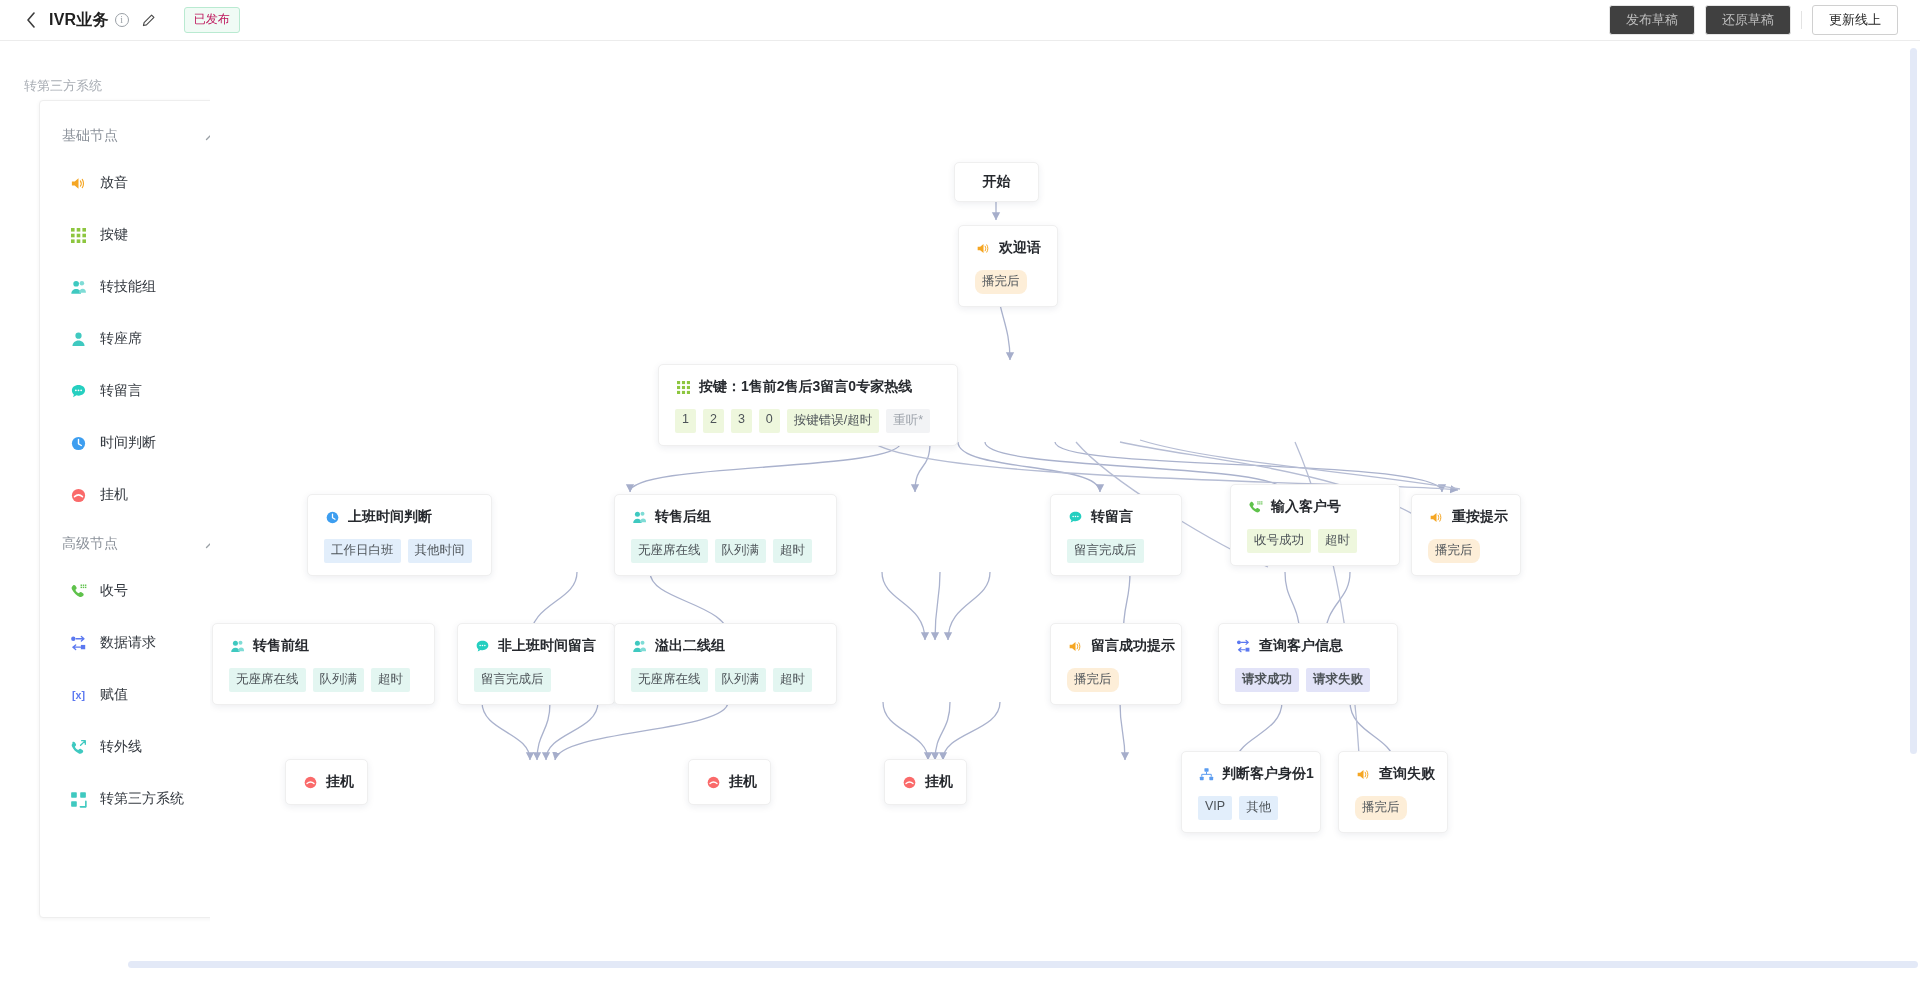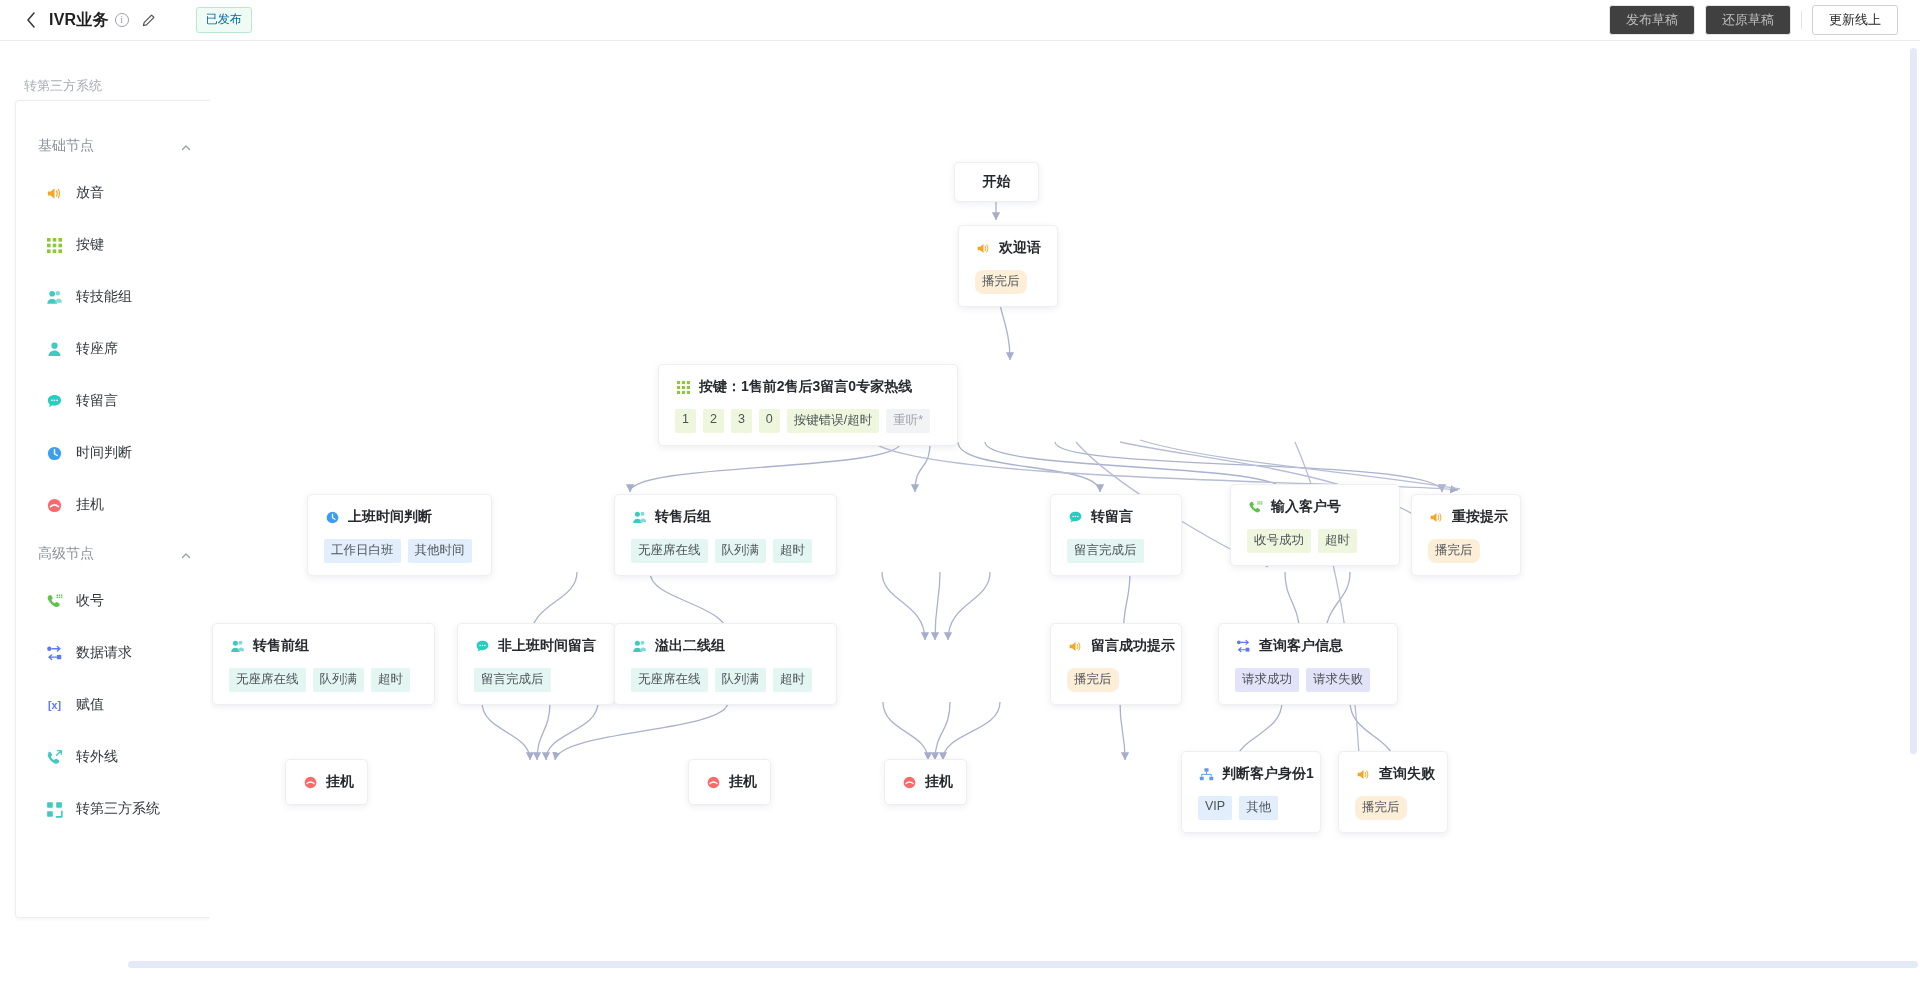--- a/index.html
+++ b/index.html
@@ -31,23 +31,23 @@
   }
   .info-icon {
     margin-left: 6px; width: 14px; height: 14px;
     border: 1.3px solid #9aa0a6; border-radius: 50%;
     color: #9aa0a6; font-size: 10px; line-height: 11px;
     text-align: center; font-family: "Liberation Serif", serif;
     cursor: pointer;
   }
   .edit-icon { margin-left: 12px; width: 15px; height: 15px; cursor: pointer; }
   .status-badge {
-    margin-left: 40px;
+    margin-left: 28px;
     padding: 3px 9px 4px;
-    font-size: 12px; color: #0369a1;
+    font-size: 12px; color: #be185d;
     background: #f0fbf5; border: 1px solid #b9ead1; border-radius: 3px;
     cursor: default;
   }
   .header-right {
     margin-left: auto; margin-right: 22px;
     display: flex; align-items: center; gap: 10px;
   }
   .hbtn {
     height: 30px; padding: 0 16px;
     font-size: 13px; border-radius: 3px;
@@ -58,26 +58,26 @@
   .hbtn.disabled { color: #bfbfbf; border-color: #e6e6e6; background: #404040; cursor: not-allowed; }
   .hbtn.primary { color: #1f1f1f; border-color: #d0d0d0; font-weight: 400; }
   .hdivider { width: 1px; height: 18px; background: #e3e3e3; }
 
   
   .drag-hint {
     position: absolute; left: 24px; top: 77px;
     font-size: 13px; color: #a8adb4;
   }
   .node-panel {
-    position: absolute; left: 15px; top: 100px;
+    position: absolute; left: 39px; top: 100px;
     width: 200px; height: 818px;
     background: #fff; border: 1px solid #eeeeee;
     border-radius: 4px;
     box-shadow: 0 1px 4px rgba(0,0,0,.05);
-    padding-top: 34px;
+    padding-top: 24px;
   }
   .panel-group-head {
     display: flex; align-items: center; justify-content: space-between;
     padding: 0 22px 0 22px; height: 22px;
     margin-bottom: 10px;
     cursor: pointer;
   }
   .panel-group-head .gtitle { font-size: 14px; color: #8a9099; }
   .chev { width: 12px; height: 12px; }
   .panel-item {
@@ -119,21 +119,21 @@
   .node-title { font-size: 14px; font-weight: 700; color: #26292e; }
   .ports { display: flex; gap: 7px; margin-top: 13px; }
   .port {
     font-size: 12.5px; padding: 3px 7px 4px; border-radius: 2px;
     white-space: nowrap; cursor: pointer;
   }
   .port.green  { background: #eef7dd; color: #4d5358; }
   .port.teal   { background: #e3f6f1; color: #4d5358; }
   .port.blue   { background: #e2eefb; color: #4d5358; }
   .port.orange { background: #fdeed8; color: #4d5358; border-radius: 8px; }
-  .port.purple { background: #e2e3f8; color: #4d5358; }
+  .port.purple { background: #e2e3f8; color: #4d5358; font-weight: bold; }
   .port.gray   { background: #f2f3f5; color: #9da3ab; }
 
   .node.start { padding: 0; display: flex; align-items: center; justify-content: center; }
   .node.start .node-title { font-weight: 700; }
   .node.terminal { padding: 13px 20px 13px 16px; }
   .node.terminal .node-head { }
 
   
   .vscroll {
     position: absolute; right: 3px; top: 48px;

